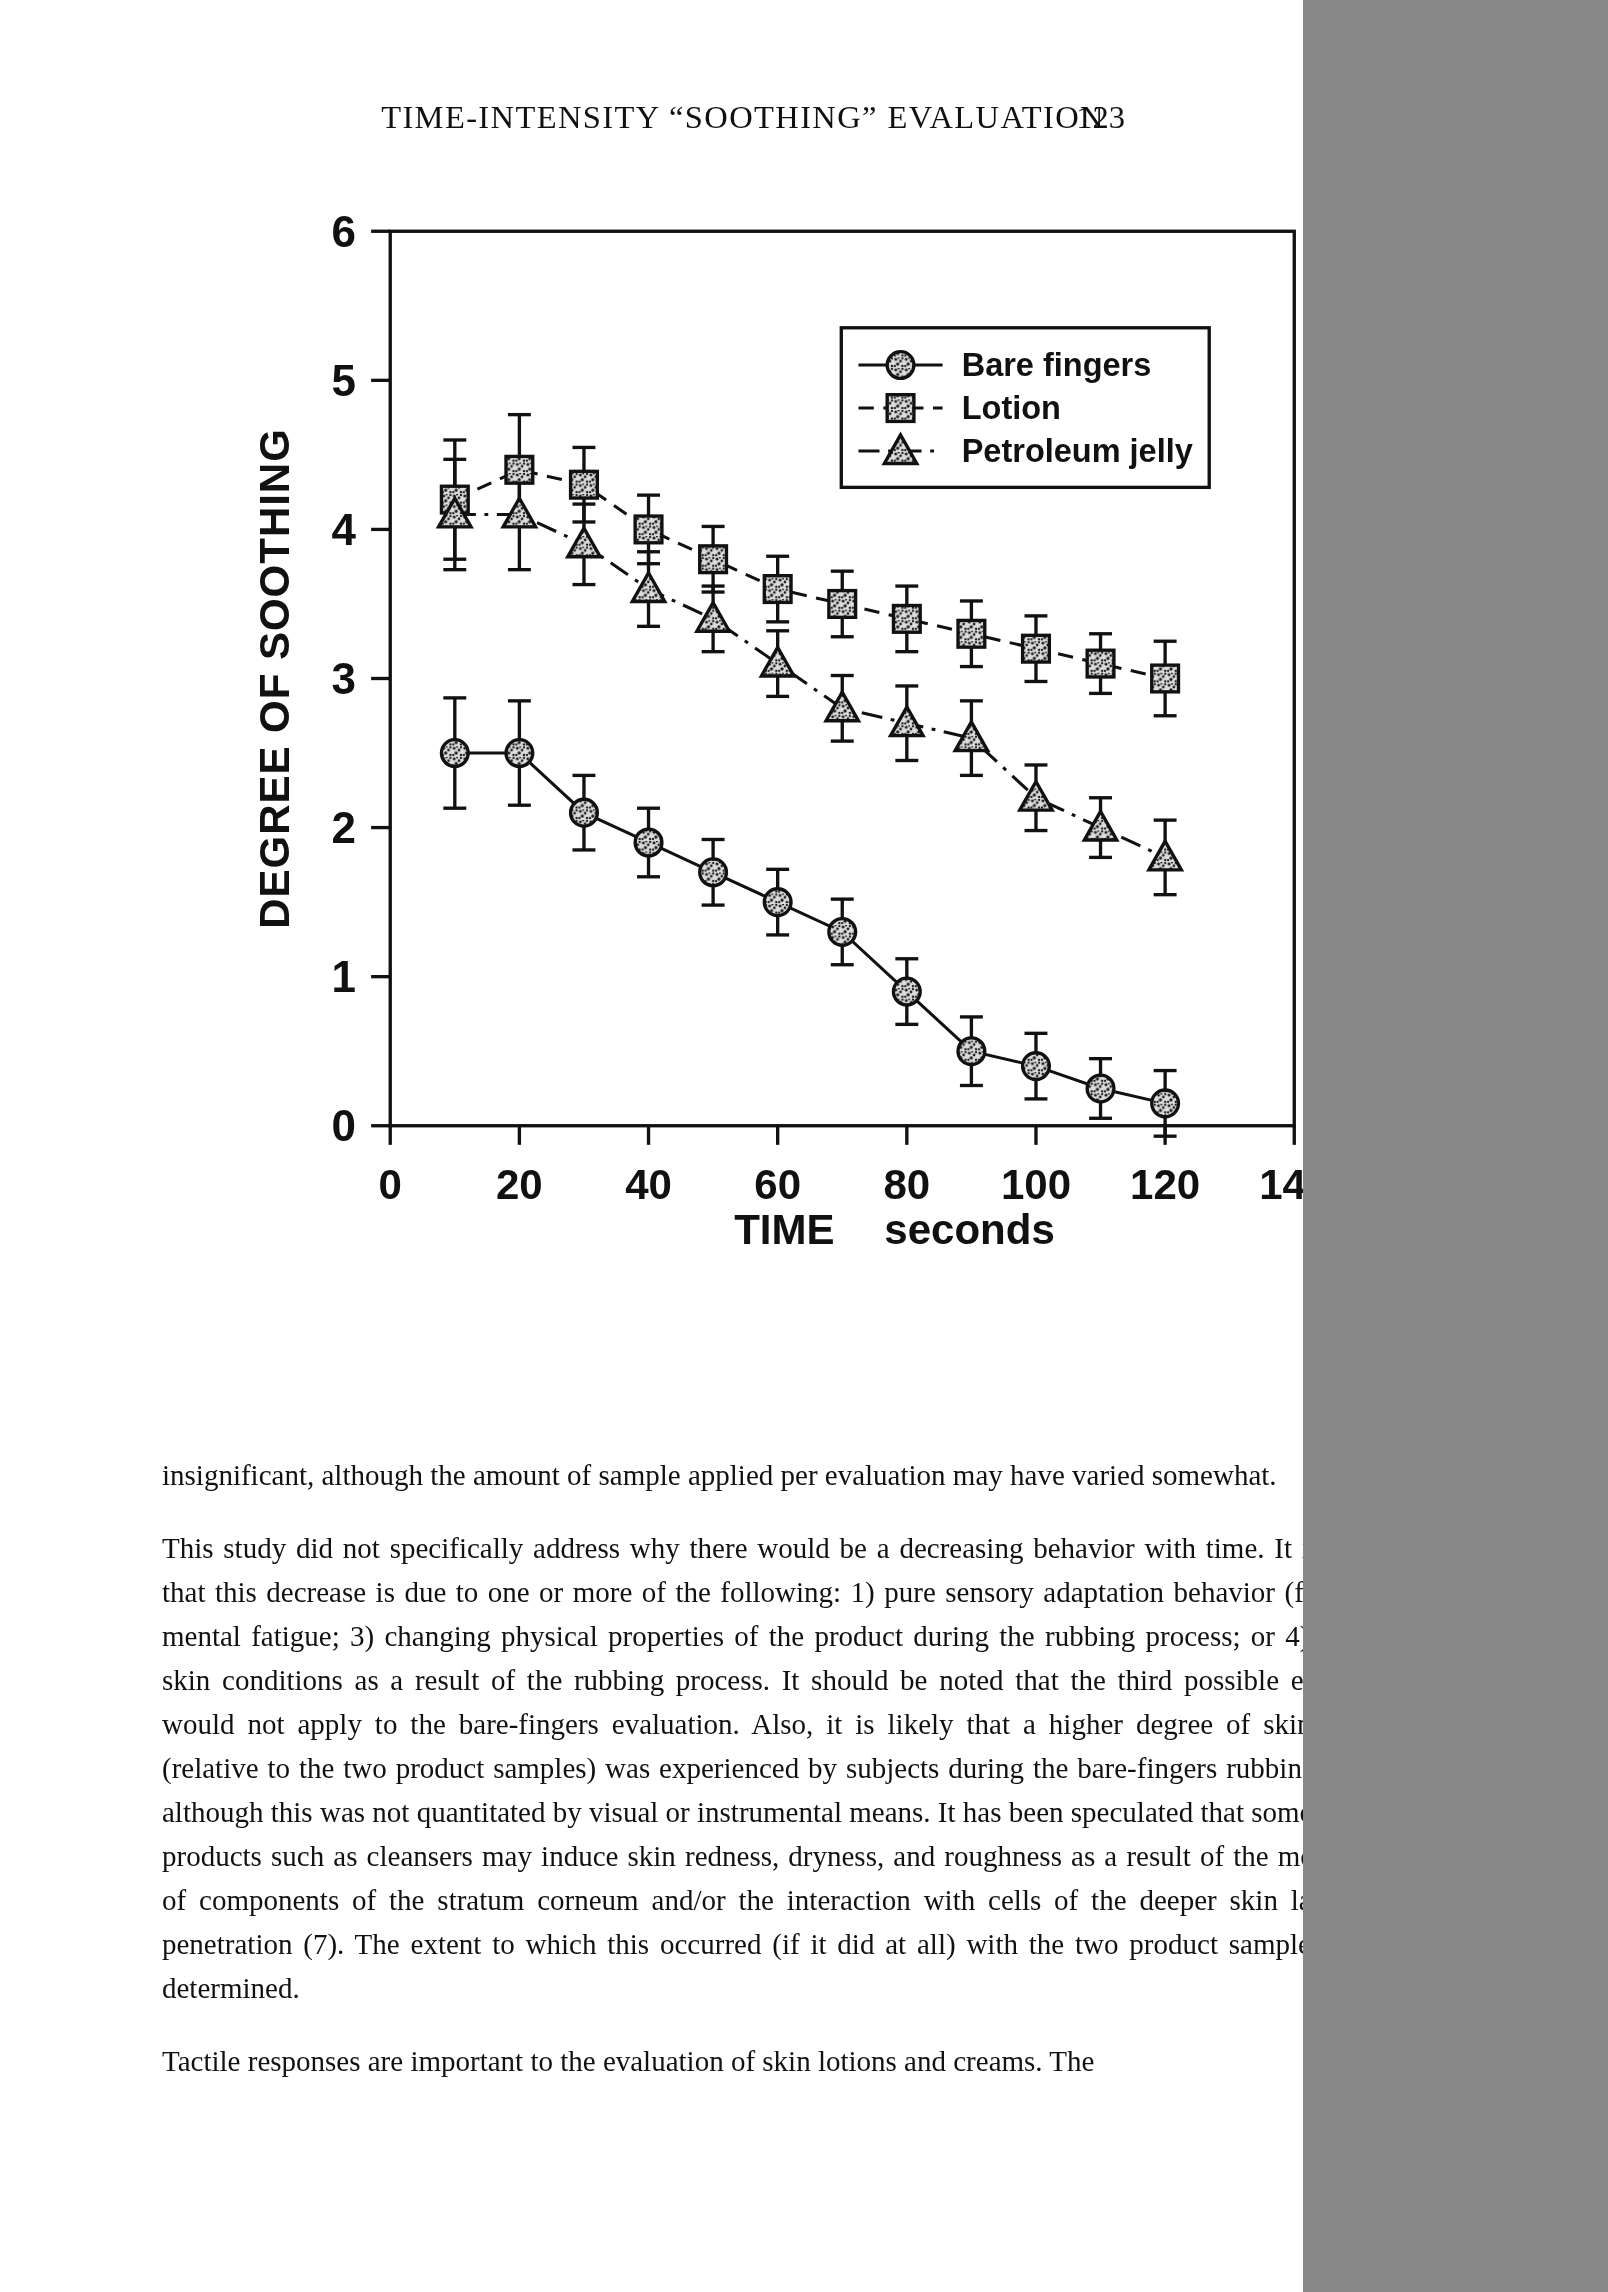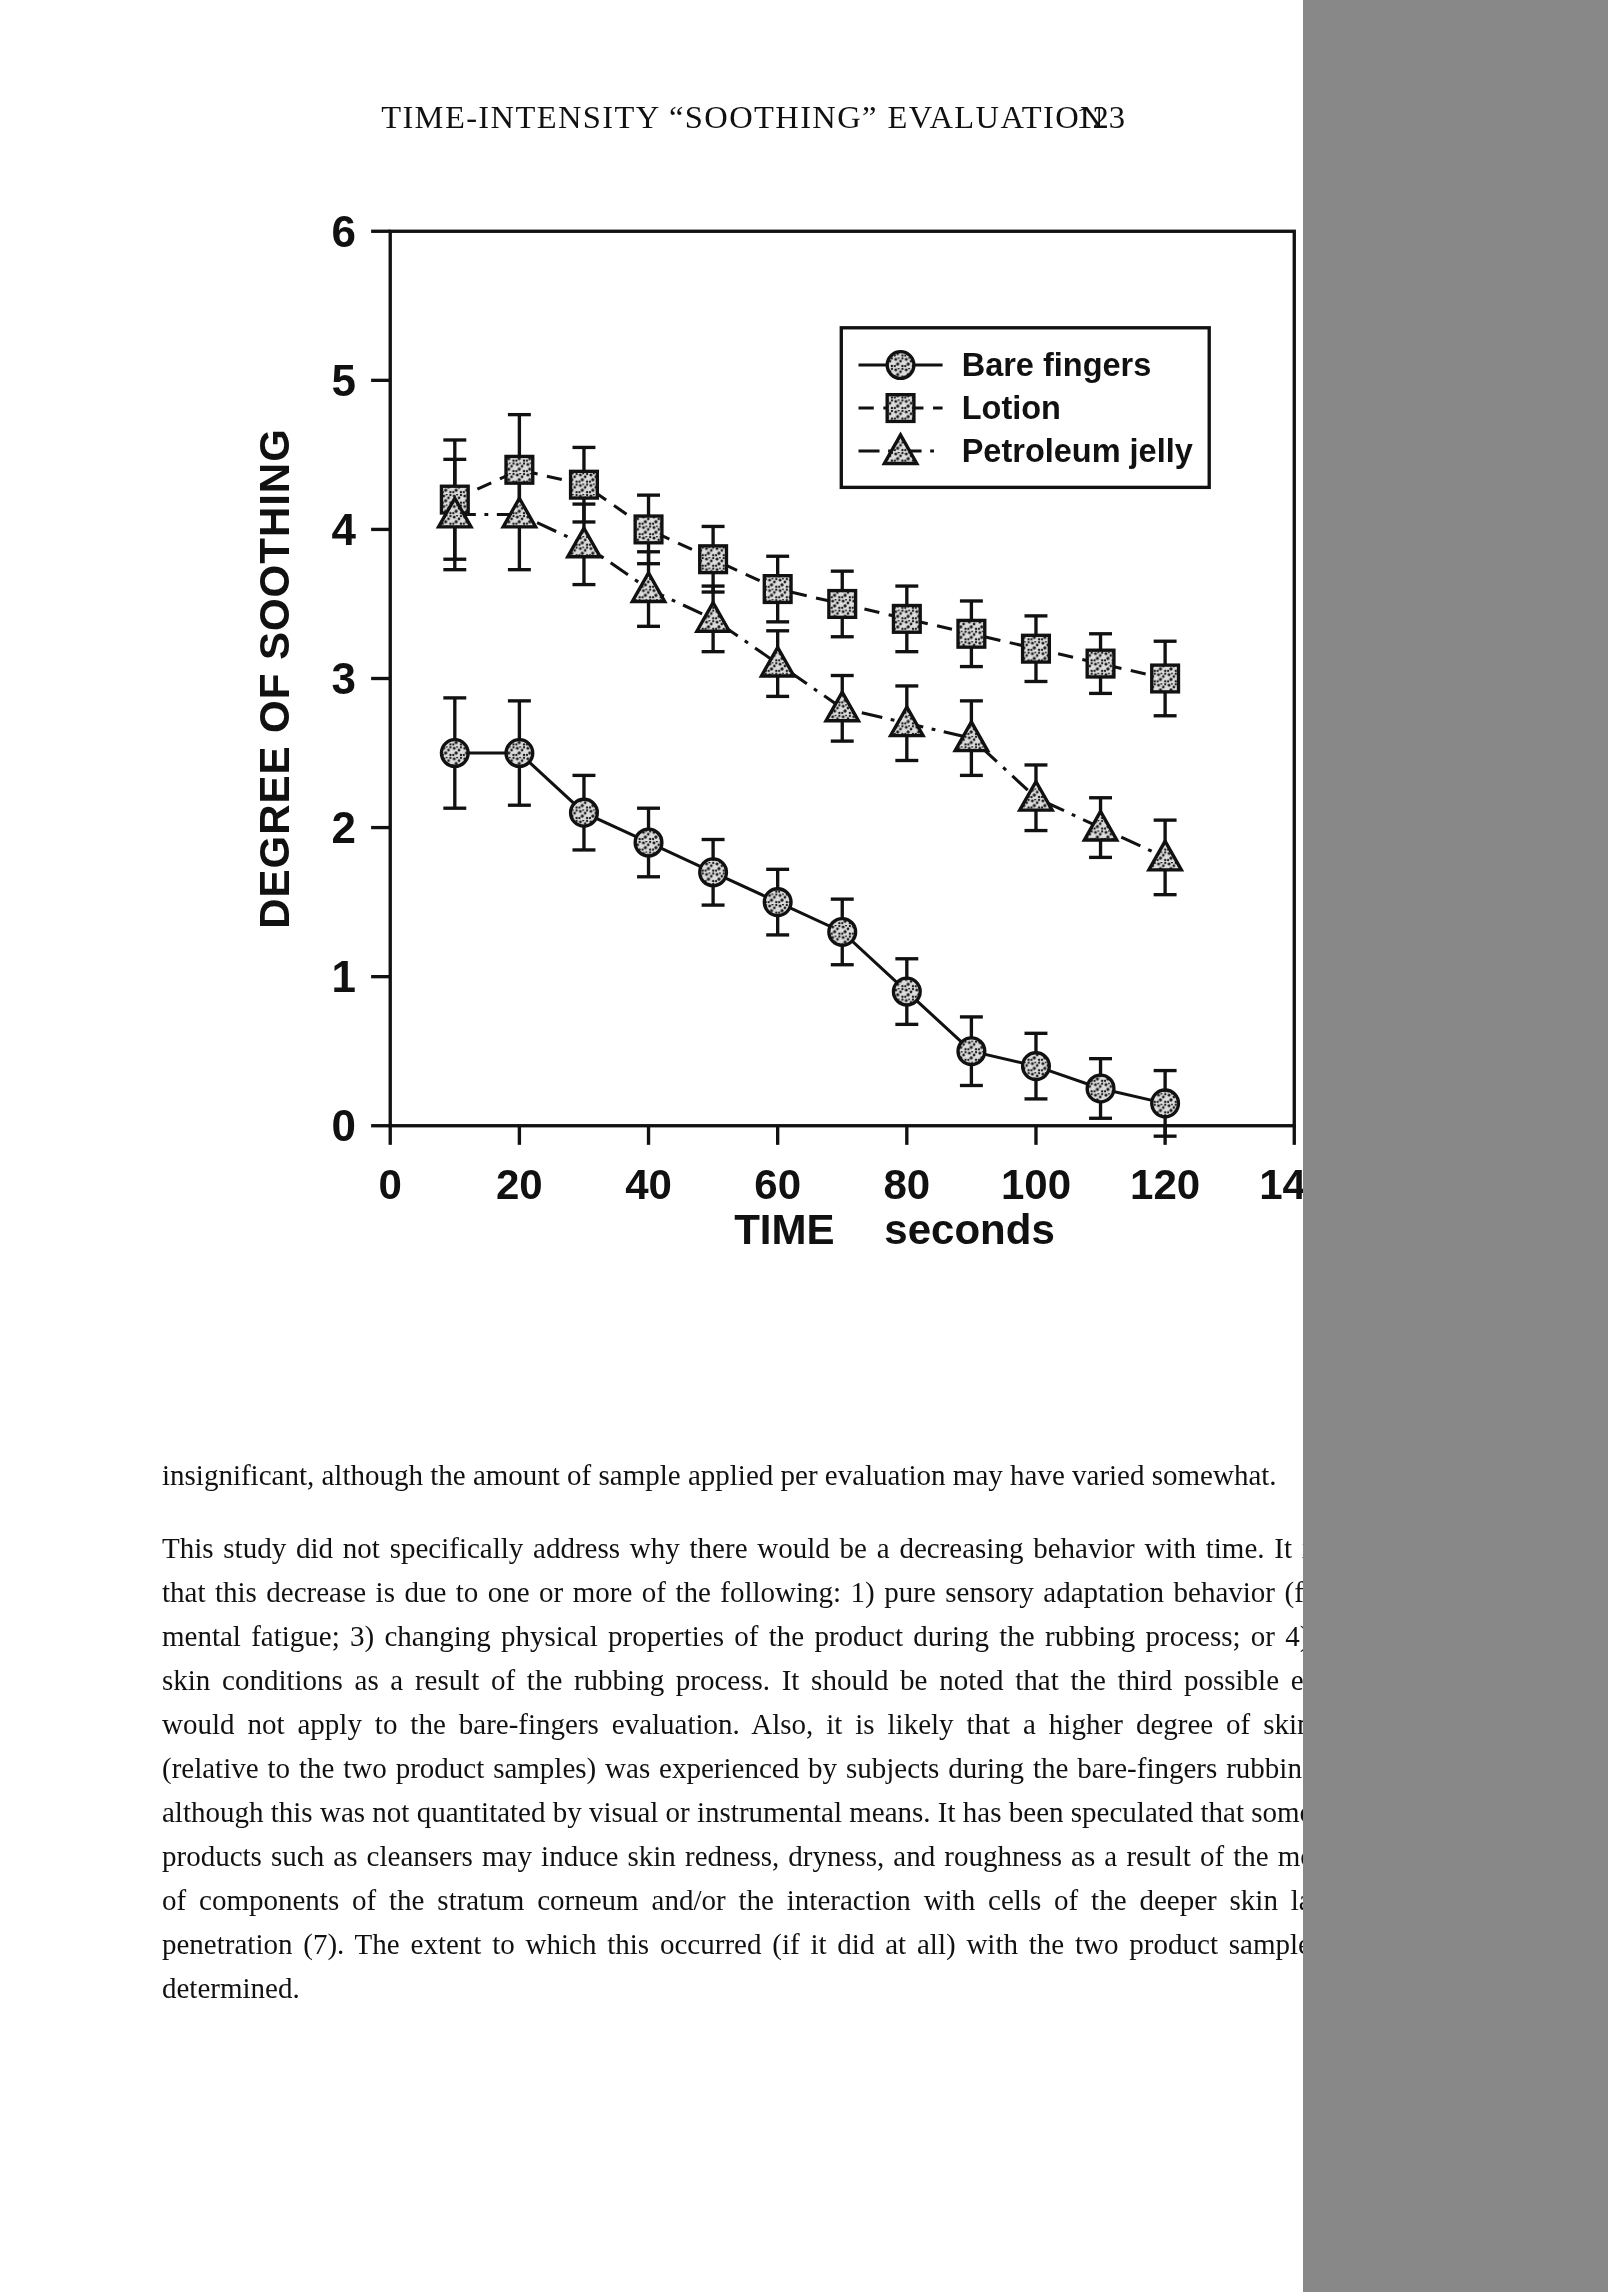--- a/index.html
+++ b/index.html
@@ -260,16 +260,17 @@
         <line x1="898" y1="472" x2="986" y2="472" stroke="#111111" stroke-width="3.2" stroke-dasharray="22 9 4 9"></line>
         <polygon points="942,455 925,485 959,485" fill="url(#speckle)" stroke="#111111" stroke-width="3.5"></polygon>
         <text font-family="&quot;Liberation Sans&quot;, sans-serif" font-weight="bold" fill="#111111" x="1006" y="472" font-size="34" dominant-baseline="central">Petroleum jelly</text>
       </g>
     </svg>
 
 
   <div class="body-text">
     <p>insignificant, although the amount of sample applied per evaluation may have varied somewhat.</p>
     <p>This study did not specifically address why there would be a decreasing behavior with time. It is possible that this decrease is due to one or more of the following: 1) pure sensory adaptation behavior (fatigue); 2) mental fatigue; 3) changing physical properties of the product during the rubbing process; or 4) changing skin conditions as a result of the rubbing process. It should be noted that the third possible explanation would not apply to the bare-fingers evaluation. Also, it is likely that a higher degree of skin irritation (relative to the two product samples) was experienced by subjects during the bare-fingers rubbing motions, although this was not quantitated by visual or instrumental means. It has been speculated that some skin-care products such as cleansers may induce skin redness, dryness, and roughness as a result of the modification of components of the stratum corneum and/or the interaction with cells of the deeper skin layers after penetration (7). The extent to which this occurred (if it did at all) with the two product samples was not determined.</p>
+    <p>Tactile responses are important to the evaluation of skin lotions and creams. The</p>
   </div>
 
 </div>
 
 
 </body></html>

